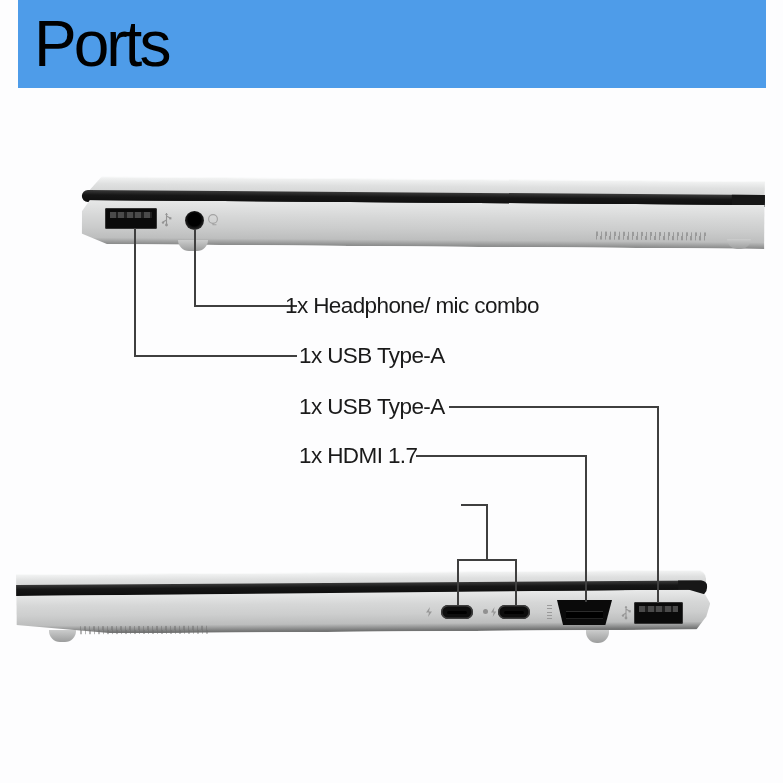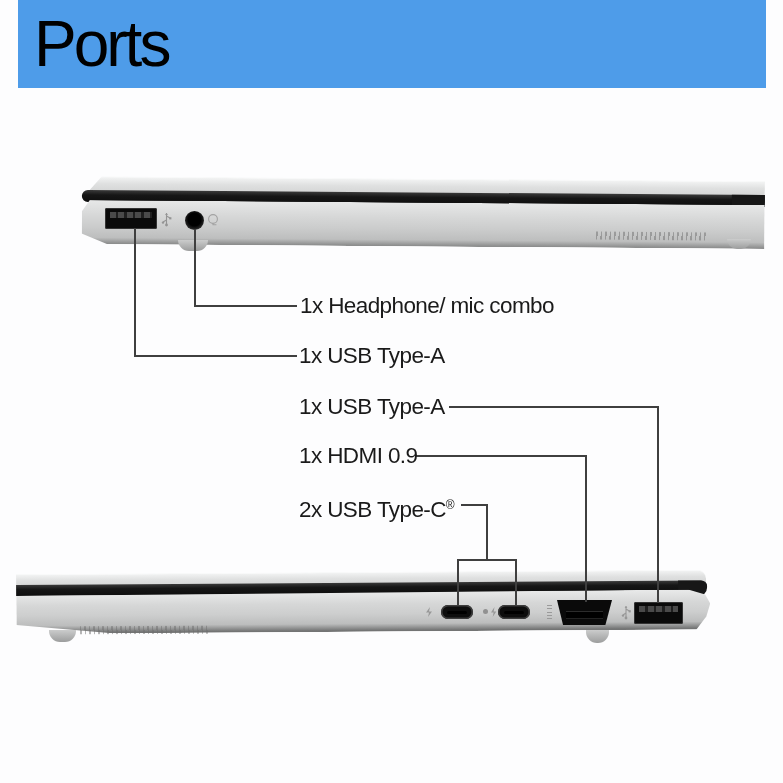--- a/index.html
+++ b/index.html
@@ -168,21 +168,18 @@
   <div class="cline" style="left:449px;top:406px;width:210px;height:2px;"></div>
   <div class="cline" style="left:657px;top:406px;width:2px;height:197px;"></div>
   <div class="cline" style="left:416px;top:455px;width:171px;height:2px;"></div>
   <div class="cline" style="left:585px;top:455px;width:2px;height:147px;"></div>
   <div class="cline" style="left:461px;top:504px;width:27px;height:2px;"></div>
   <div class="cline" style="left:486px;top:504px;width:2px;height:57px;"></div>
   <div class="cline" style="left:457px;top:559px;width:60px;height:2px;"></div>
   <div class="cline" style="left:457px;top:559px;width:2px;height:47px;"></div>
   <div class="cline" style="left:515px;top:559px;width:2px;height:47px;"></div>
 
-  <div class="clabel" style="left:300px;top:292px;">1x Headphone/ mic combo</div>
+  <div class="clabel" style="left:285px;top:292px;">1x Headphone/ mic combo</div>
   <div class="clabel" style="left:299px;top:342px;">1x USB Type-A</div>
   <div class="clabel" style="left:299px;top:393px;">1x USB Type-A</div>
-  <div class="clabel" style="left:299px;top:442px;">1x HDMI 0.9</div>
-  <div class="clabel" style="left:299px;top:491px;">
-    <span>2x USB Type-C</span><span class="sup">®</span>
-  </div>
+  <div class="clabel" style="left:299px;top:442px;">1x HDMI 1.7</div>
 
 </div>
 
 </body></html>

